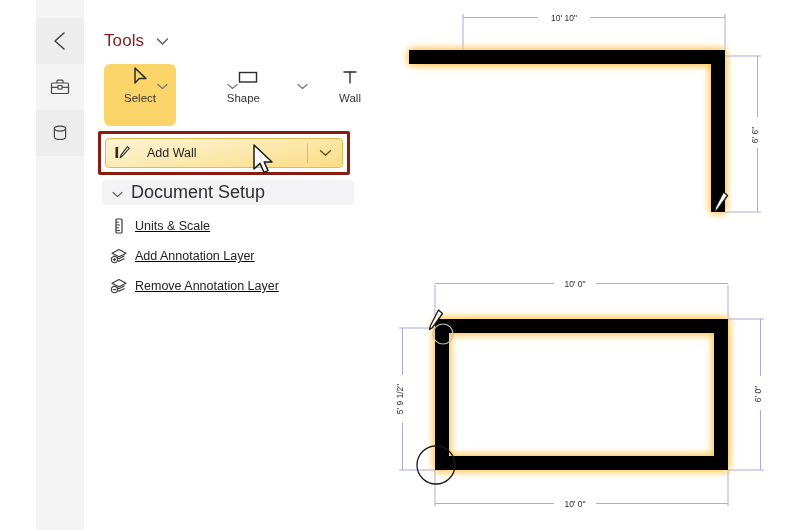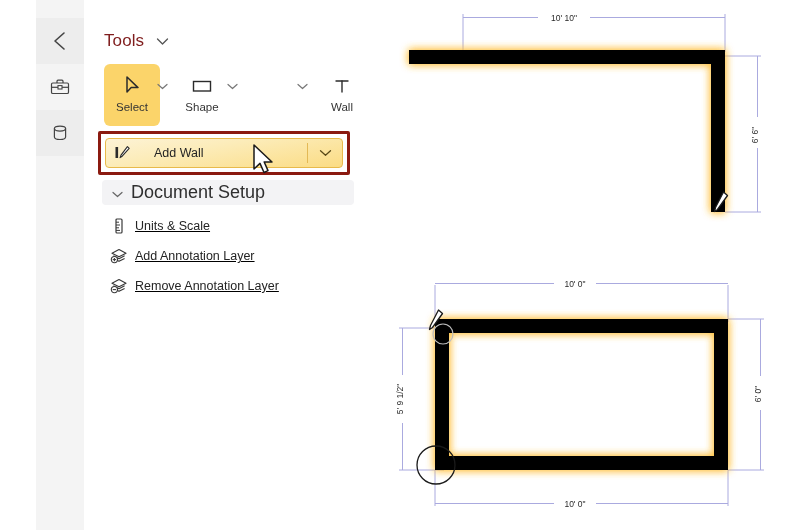--- a/index.html
+++ b/index.html
@@ -28,23 +28,23 @@
 
   .panel-title {
     position: absolute; left: 20px; top: 31px;
     font-size: 17px; color: #7f1d1d; letter-spacing: .1px;
   }
   .panel-title .chev { margin-left: 7px; }
 
   
   .toolstrip { position: absolute; left: 20px; top: 64px; width: 268px; height: 62px; }
   .tool {
-    position: absolute; top: 0; width: 56px; height: 62px;
+    position: absolute; top: 0; width: 72px; height: 62px;
     display: flex; flex-direction: column; align-items: center; justify-content: flex-start;
-    border-radius: 6px; padding-top: 9px; box-sizing: border-box;
+    border-radius: 6px; box-sizing: border-box;
   }
   .tool .glyph { height: 26px; display:flex; align-items:center; justify-content:center; }
   .tool .tlabel { font-size: 11.5px; color: #343434; margin-top: 2px; }
   .tool.active { background: #fbd46a; }
   .tool-caret {
     position: absolute; top: 16px; width: 12px; height: 12px;
     display:flex; align-items:center; justify-content:center;
   }
 
   
@@ -53,21 +53,21 @@
     position: absolute; inset: 0;
     border: 3px solid #8b1a10; border-radius: 2px;
   }
   .wall-btn {
     position: absolute; left: 7px; top: 7px; width: 238px; height: 30px;
     border: 1px solid #e8ba4b; border-radius: 4px;
     background: linear-gradient(170deg, #fdf3d6 0%, #fcecb9 38%, #fbdc84 100%);
     display: flex; align-items: center; box-sizing: border-box;
   }
   .wall-ico { margin-left: 8px; width: 18px; display:flex; align-items:center; }
-  .wall-label { font-size: 12.5px; color: #242424; margin-left: 22px; }
+  .wall-label { font-size: 12.5px; color: #242424; margin-left: 15px; }
   .wall-split {
     position: absolute; right: 34px; top: 4px; bottom: 4px; width: 1px; background: #e3b955;
   }
   .wall-caret {
     position: absolute; right: 0; top: 0; width: 34px; height: 28px;
     display:flex; align-items:center; justify-content:center;
   }
 
   
   .section-hd {
@@ -148,21 +148,21 @@
           </svg>
         </span>
         <span class="tlabel">Select</span>
       </div>
       <div class="tool-caret" style="left:52px;">
         <svg width="11" height="7" viewBox="0 0 11 7">
           <path d="M1 1.5 L5.5 5.5 L10 1.5" fill="none" stroke="#777" stroke-width="1.2" stroke-linecap="round" stroke-linejoin="round"></path>
         </svg>
       </div>
 
-      <div class="tool" style="left:70px;">
+      <div class="tool" style="left:84px;align-items:flex-end;">
         <span class="glyph">
           <svg width="24" height="18" viewBox="0 0 24 18">
             <rect x="3.5" y="4.5" width="17" height="9.5" fill="none" stroke="#2b2b2b" stroke-width="1.4"></rect>
           </svg>
         </span>
         <span class="tlabel">Shape</span>
       </div>
       <div class="tool-caret" style="left:122px;">
         <svg width="11" height="7" viewBox="0 0 11 7">
           <path d="M1 1.5 L5.5 5.5 L10 1.5" fill="none" stroke="#777" stroke-width="1.2" stroke-linecap="round" stroke-linejoin="round"></path>

